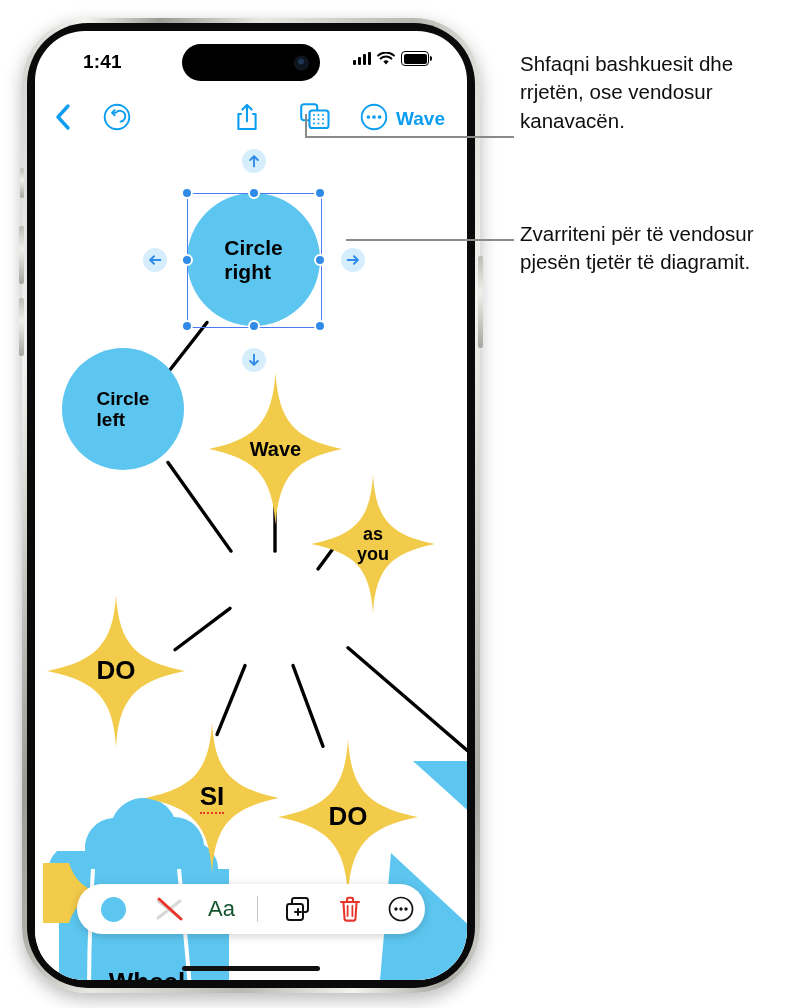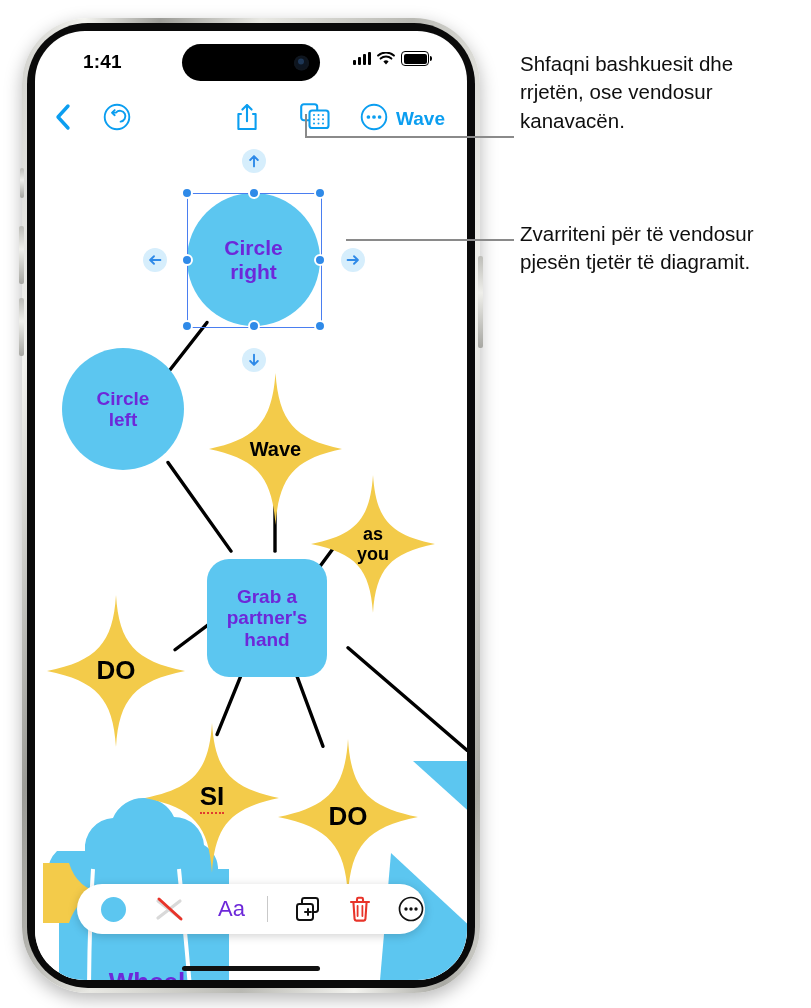--- a/index.html
+++ b/index.html
@@ -53,21 +53,21 @@
   .tb-back{left:18px;}
   .tb-undo{left:68px;}
   .tb-share{left:200px;}
   .tb-grid{left:265px;}
   .tb-more{left:325px;}
   .tb-done{right:22px;font-size:19px;font-weight:bold;color:#0b9ef0;}
 
   
   .canvas{position:absolute;left:0;top:114px;right:0;bottom:0;background:#fff;overflow:hidden;}
   .shape{position:absolute;display:flex;align-items:center;justify-content:center;
-     text-align:center;font-weight:bold;color:#6d28d9;line-height:1.12;z-index:3;}
+     font-weight:bold;color:#000000;line-height:1.12;z-index:3;}
   .circ{border-radius:50%;background:#5cc6f0;}
   .rrect{border-radius:22px;background:#5cc6f0;}
   .starwrap{position:absolute;z-index:3;}
   .starwrap svg{position:absolute;inset:0;}
   .starlabel{position:absolute;inset:0;display:flex;align-items:center;justify-content:center;
      font-weight:bold;color:#000;text-align:center;line-height:1.12;}
   .spell{border-bottom:2px dotted #e03b2f;}
 
   svg.links{position:absolute;left:0;top:0;width:100%;height:100%;z-index:1;overflow:visible;}
 
@@ -273,23 +273,20 @@
       <div class="starwrap" style="left:174px;top:228px;width:133px;height:152px;">
         <svg viewBox="0 0 133 152">
           <path d="M66.5 0 C70 48 85 66 133 76 C85 86 70 104 66.5 152
                    C63 104 48 86 0 76 C48 66 63 48 66.5 0 Z" fill="#f3cb4a"></path>
         </svg>
         <div class="starlabel" style="font-size:20px;">
           <span>Wave</span>
         </div>
       </div>
 
-      <div class="shape rrect" style="left:172px;top:414px;width:120px;height:118px;font-size:19px;">
-        <span>Grab a<br>partner's<br>hand</span>
-      </div>
 
       <div class="starwrap" style="left:12px;top:450px;width:138px;height:152px;">
         <svg viewBox="0 0 138 152">
           <path d="M69 0 C72 48 88 66 138 76 C88 86 72 104 69 152
                    C66 104 50 86 0 76 C50 66 66 48 69 0 Z" fill="#f3cb4a"></path>
         </svg>
         <div class="starlabel" style="font-size:26px;">
           <span>DO</span>
         </div>
       </div>
@@ -320,21 +317,21 @@
       <div class="bb-item bb-swatch"></div>
 
       <div class="bb-item" style="margin-left:26px;">
         <svg width="34" height="30" viewBox="0 0 34 30">
           <path d="M6 7 L28 24" stroke="#d9d9d9" stroke-width="3.2" stroke-linecap="round"></path>
           <path d="M28 7 L6 24" stroke="#d9d9d9" stroke-width="3.2" stroke-linecap="round"></path>
           <path d="M7 5 L29 25" stroke="#e8342a" stroke-width="3" stroke-linecap="round"></path>
         </svg>
       </div>
 
-      <div class="bb-item" style="margin-left:32px;font-size:22px;color:#6d28d9;">Aa</div>
+      <div class="bb-item" style="margin-left:22px;font-size:22px;color:#14532d;">Aa</div>
 
       <div class="bb-sep" style="margin-left:22px;"></div>
 
       <div class="bb-item" style="margin-left:22px;">
         <svg width="28" height="28" viewBox="0 0 28 28">
           <rect x="8" y="3" width="16" height="14" rx="2.4" stroke="#111" stroke-width="2" fill="#fff"></rect>
           <rect x="3" y="9" width="16" height="16" rx="2.4" stroke="#111" stroke-width="2" fill="#fff"></rect>
           <path d="M11 17 H17 M14 14 V20" stroke="#111" stroke-width="2" stroke-linecap="round"></path>
         </svg>
       </div>

